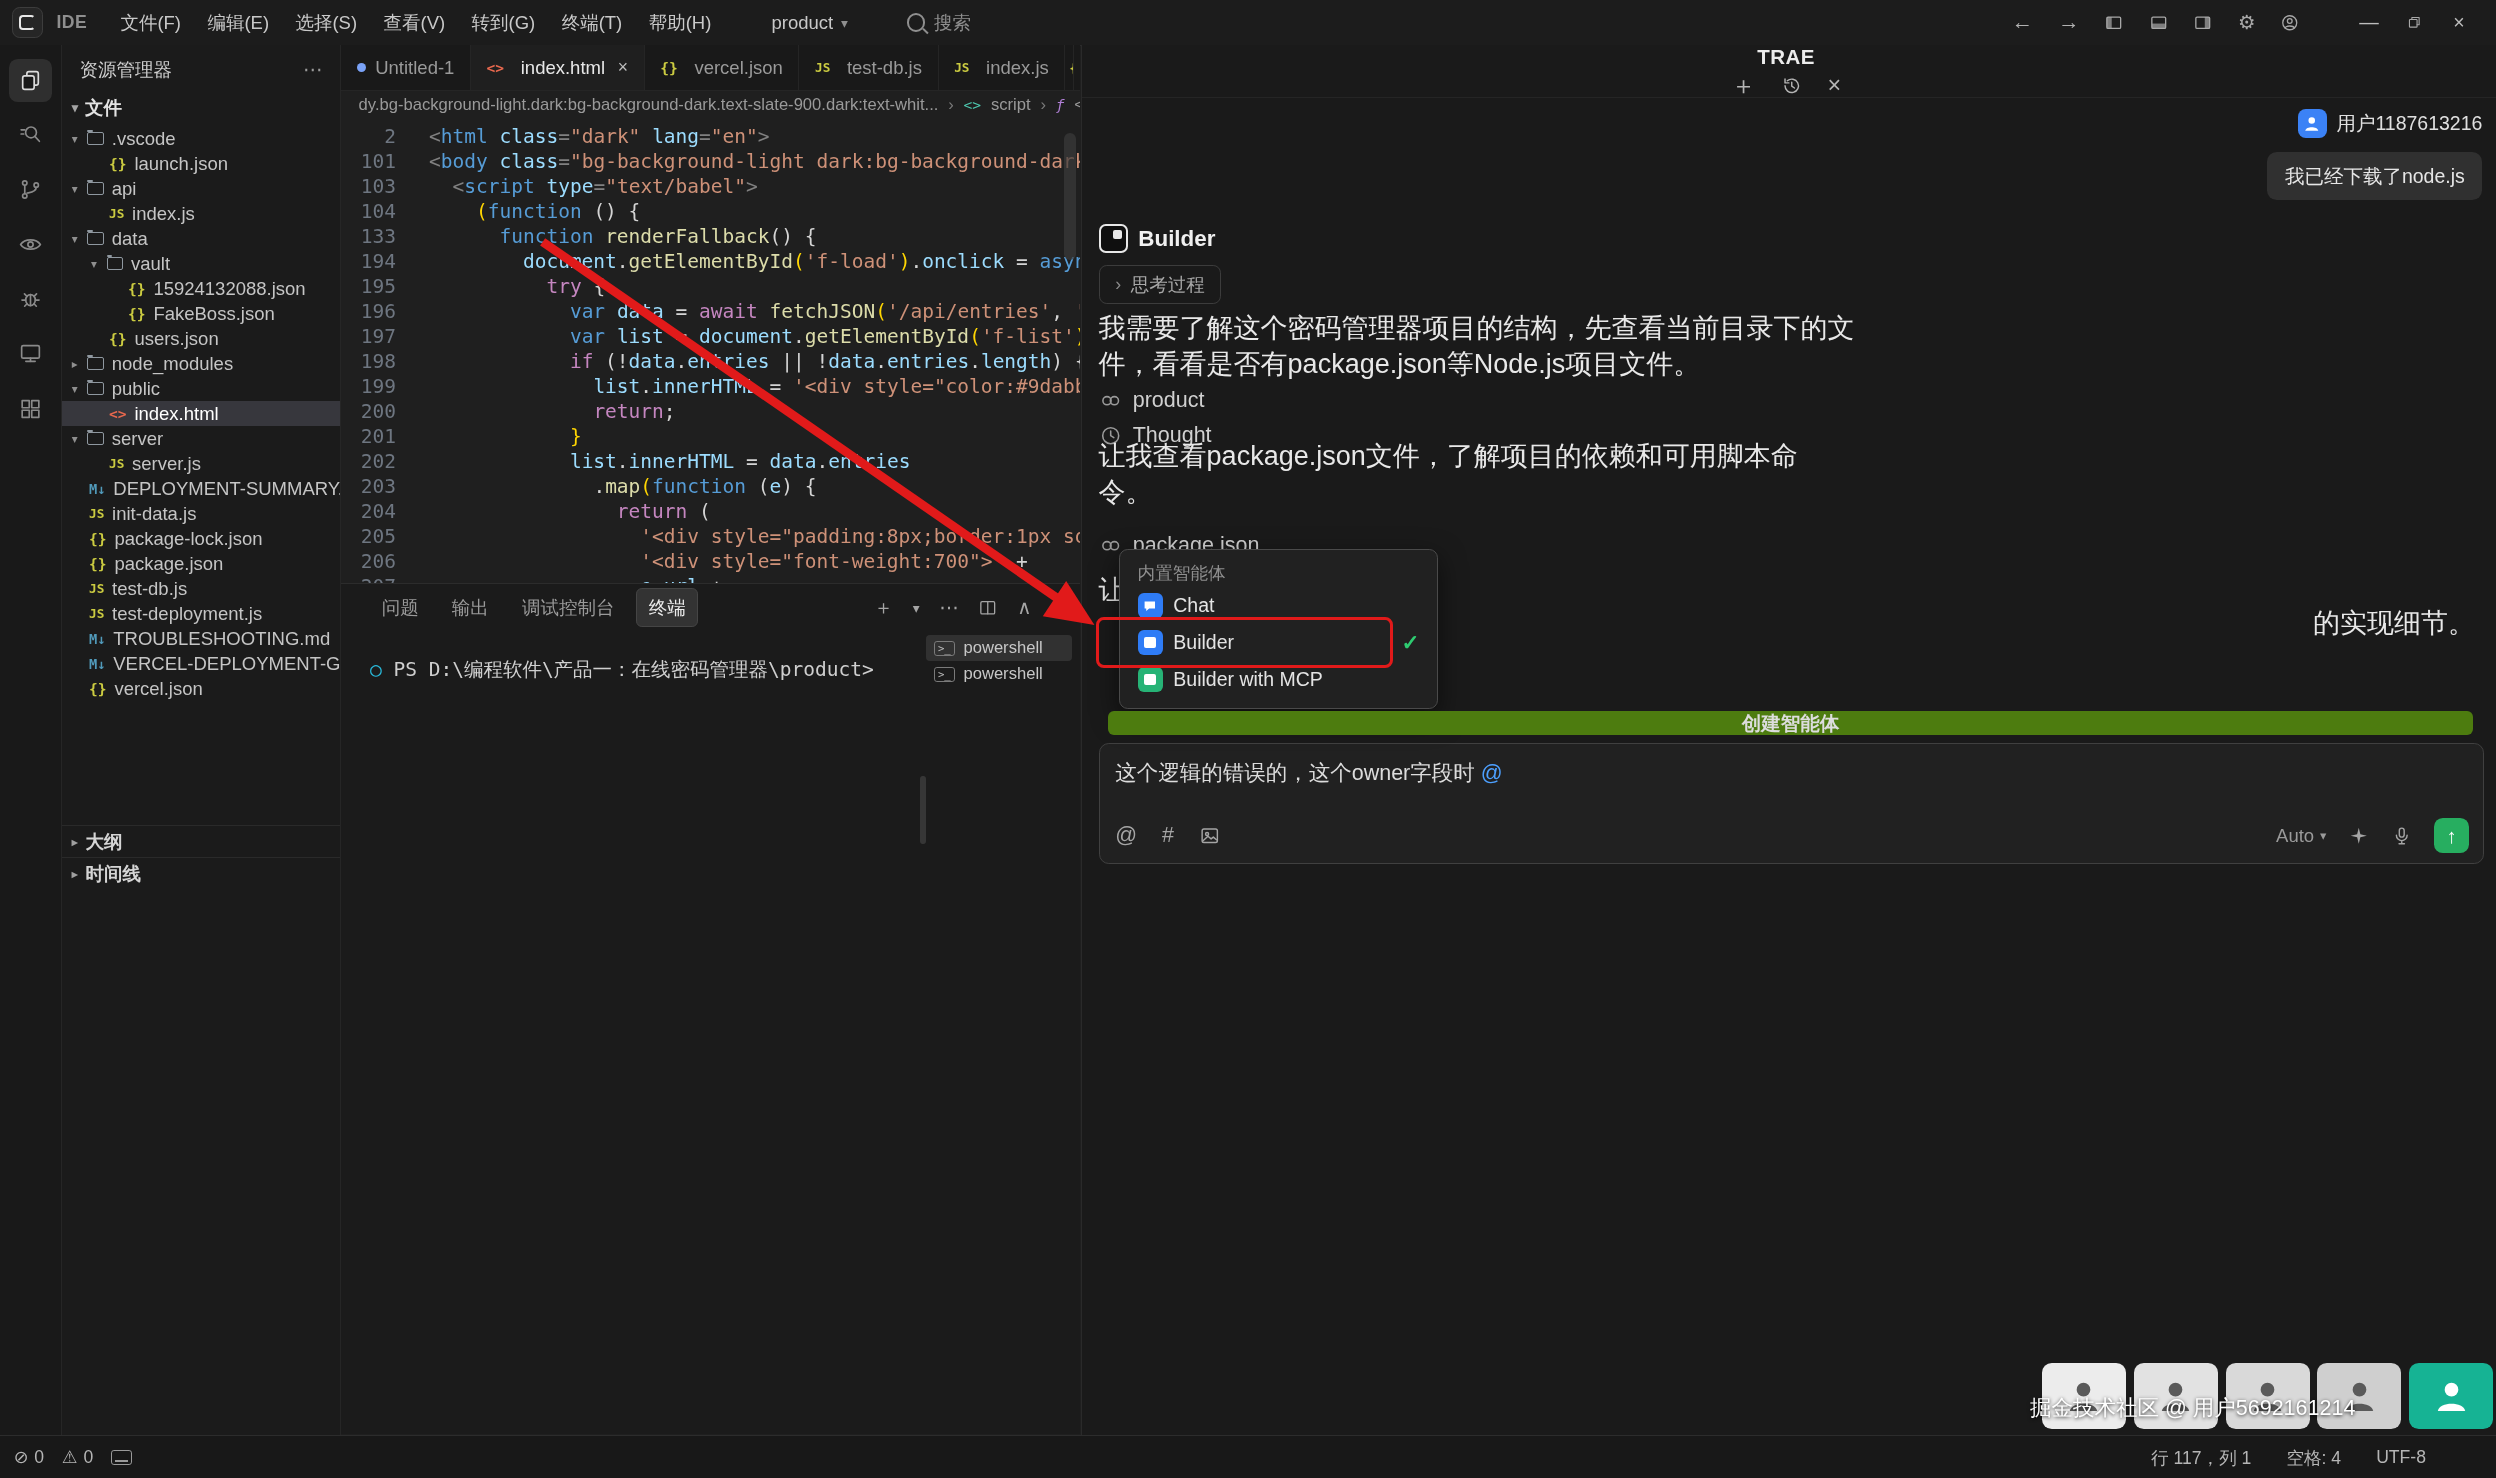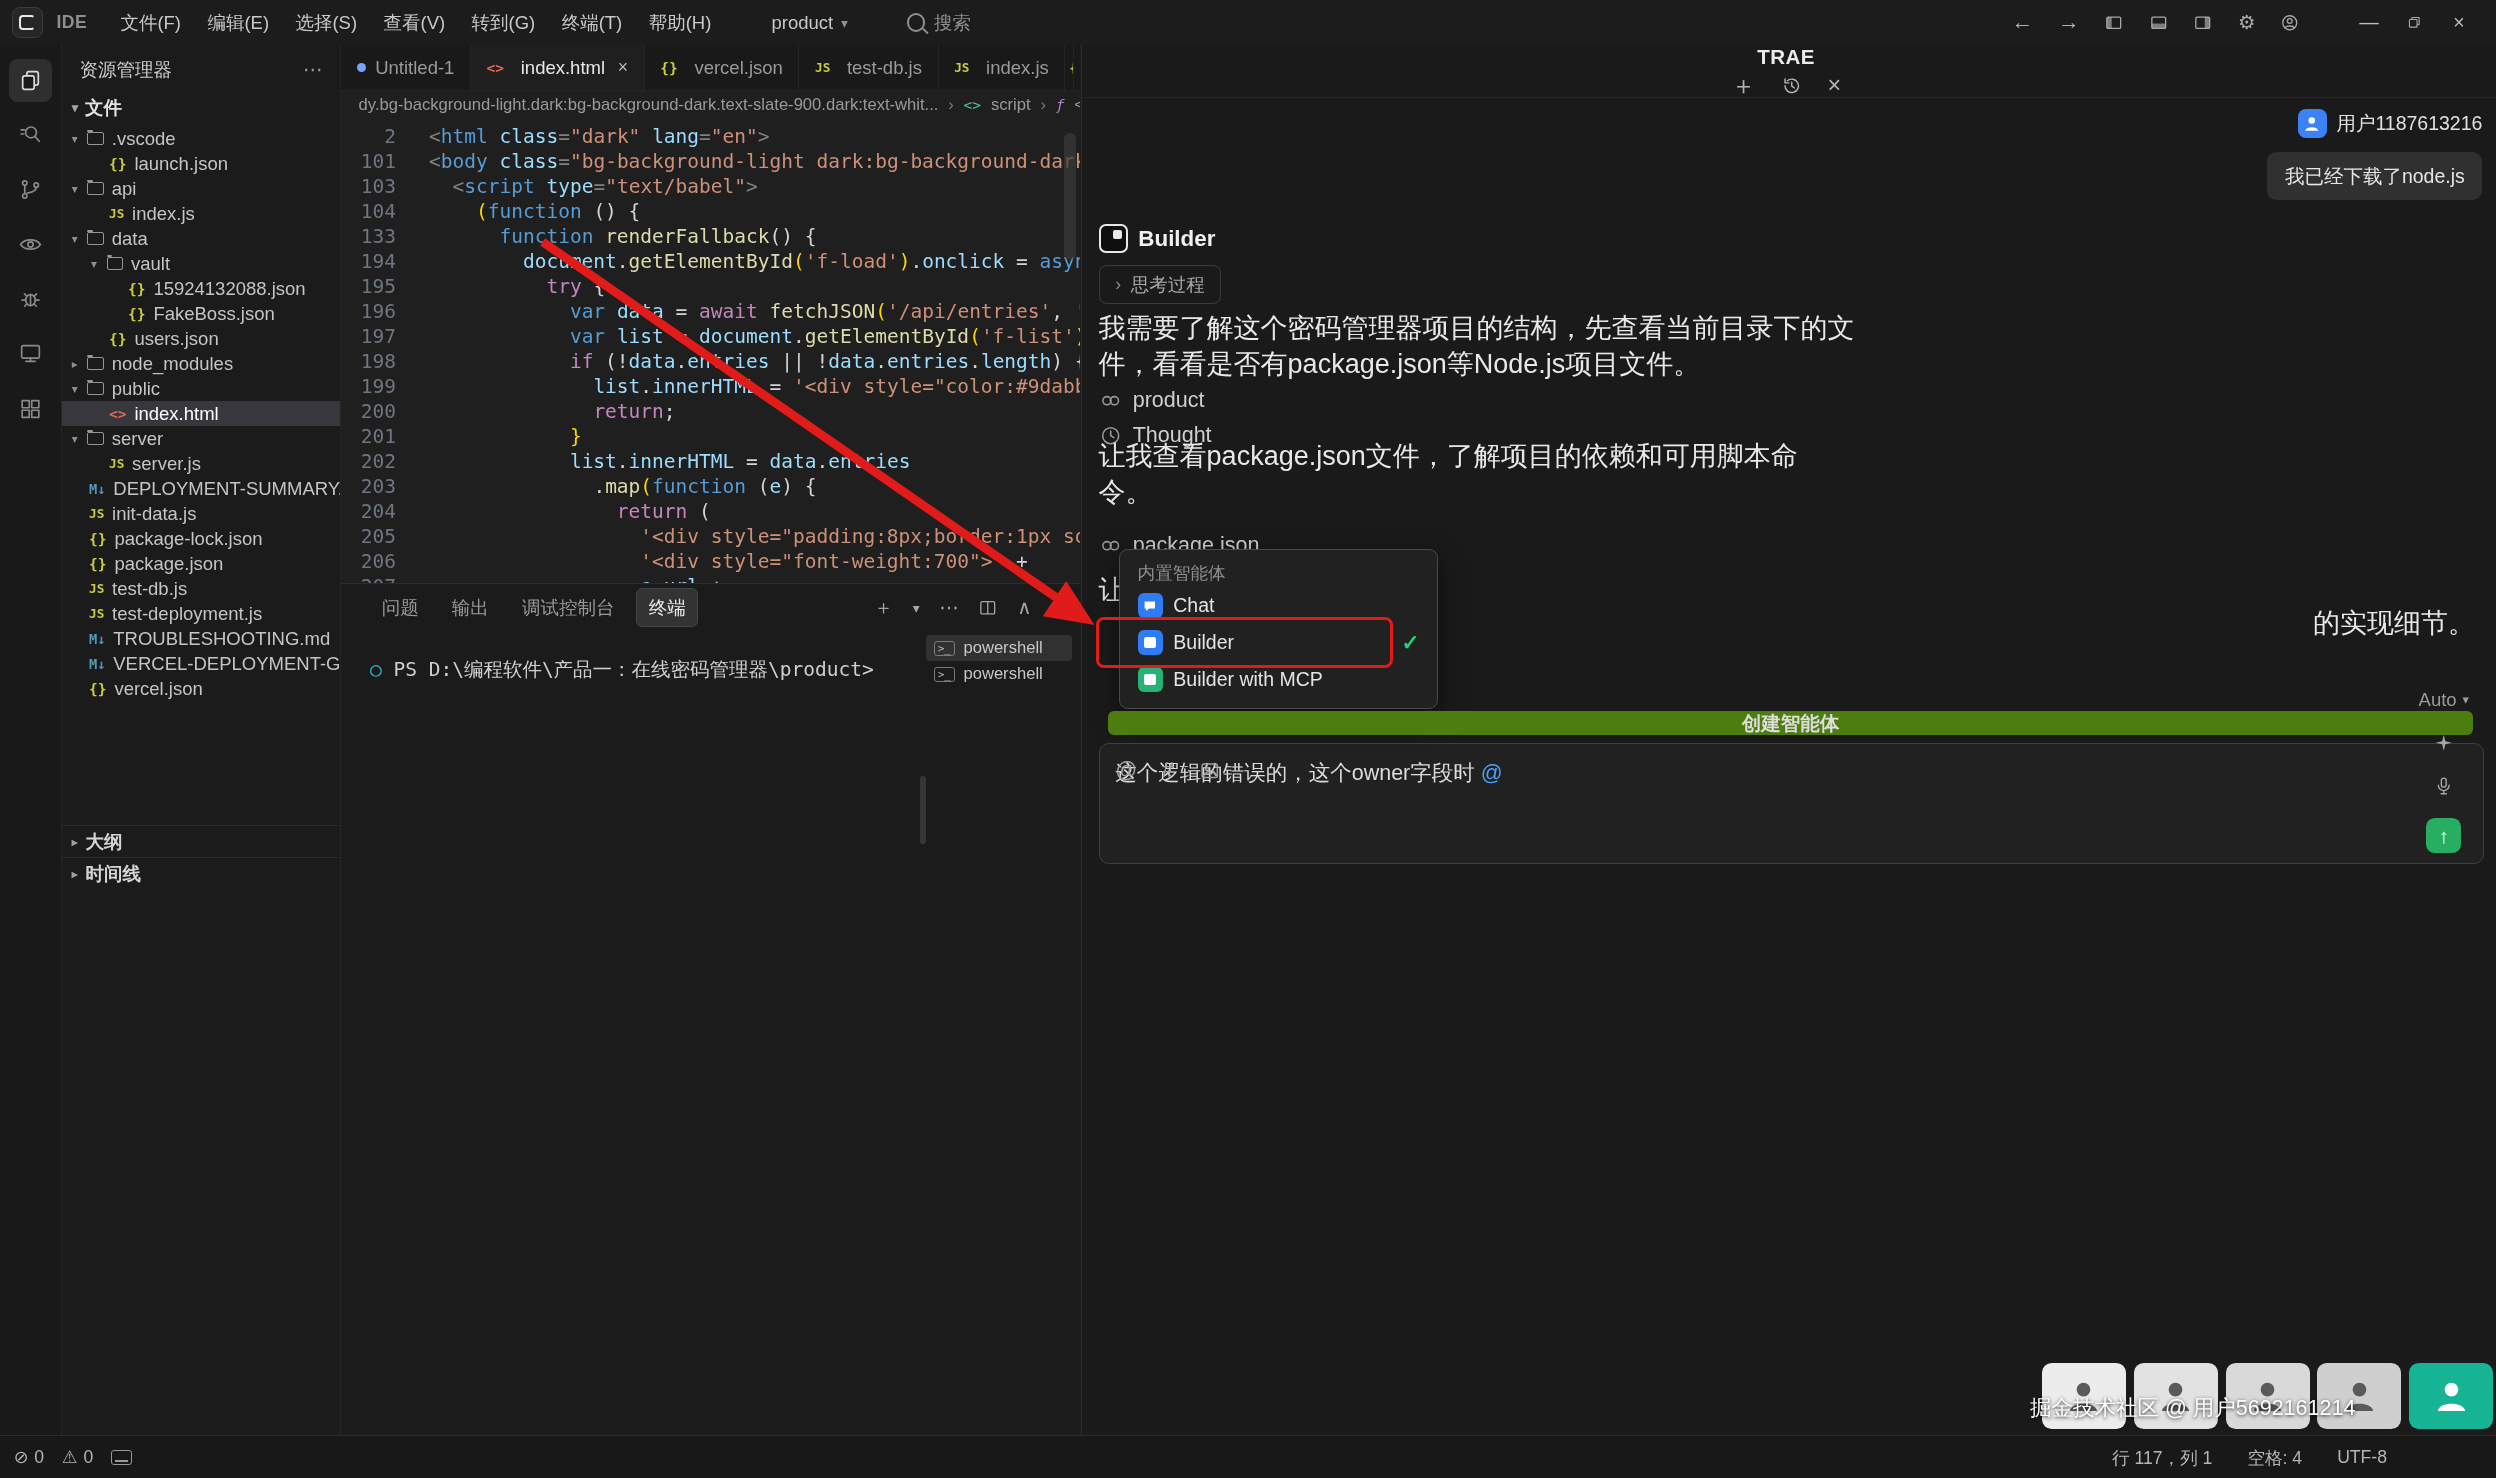--- a/index.html
+++ b/index.html
@@ -140,34 +140,34 @@
   .dd-check{margin-left:auto;color:#2ecc71;font-size:21.5px;font-weight:700;}
   .create-agent{position:absolute;left:26px;top:666px;width:1365px;height:24px;background:#4d7c0f;border-radius:5.9px;
                 display:flex;align-items:center;justify-content:center;font-size:19.5px;color:#dddddd;z-index:40;font-weight:bold;}
   .input-box{position:absolute;left:16.6px;top:698px;width:1385px;height:121px;border:1px solid #404040;border-radius:9.8px;
              background:#212121;box-sizing:border-box;}
   .input-text{padding:13.7px 15.6px;font-size:21.5px;color:#dcdcdc;}
   .mention{color:#4da0ff;}
   .input-toolbar{position:absolute;left:15.6px;right:13.7px;bottom:9.8px;display:flex;align-items:center;gap:25px;color:#a5a5a5;}
   .input-toolbar .glyph{font-size:21.5px;}
   .input-toolbar .ico{width:21.5px;height:21.5px;}
-  .it-right{margin-left:auto;display:flex;align-items:center;gap:21.5px;flex-direction:column;}
+  .it-right{margin-left:auto;display:flex;align-items:center;gap:21.5px;}
   .auto-chip{display:flex;align-items:center;gap:5.9px;font-size:18.5px;color:#9a9a9a;}
   .send-btn{width:35px;height:35px;border-radius:8.8px;background:#27ae60;color:#ffffff;display:flex;align-items:center;justify-content:center;
             font-size:20.5px;font-weight:700;}
 
   
   .statusbar{position:absolute;left:0;top:1435px;width:2497px;height:44px;background:#181818;border-top:1px solid #2c2c2c;
              display:flex;align-items:center;justify-content:space-between;font-size:17.6px;color:#b5b5b5;box-sizing:border-box;}
   .st-left{display:flex;align-items:center;gap:17.6px;padding-left:13.7px;}
   .st-item{display:flex;align-items:center;gap:5.9px;}
   .st-glyph{font-size:17.6px;}
   .kb{width:19.5px;height:12.7px;border:1.5px solid #9a9a9a;border-radius:2.9px;position:relative;}
   .kb::after{content:'';position:absolute;left:2.9px;right:2.9px;bottom:2px;height:2px;background:#9a9a9a;}
-  .st-right{display:flex;align-items:center;gap:35px;padding-right:110px;}
+  .st-right{display:flex;align-items:center;gap:35px;padding-right:71px;}
 
   
   .red-box{position:absolute;left:1096px;top:617px;width:291px;height:45px;border:3.9px solid #e11a1a;border-radius:7.8px;z-index:60;}
   .arrow-overlay{position:absolute;left:0;top:0;width:2497px;height:1478px;pointer-events:none;z-index:70;}
   .watermark{position:absolute;right:3.9px;top:1363px;display:flex;gap:7.8px;z-index:80;}
   .wm-tile{width:84px;height:66px;border-radius:9.8px;display:flex;align-items:center;justify-content:center;color:#5a5a5a;}
   .wm-tile .ico{width:41px;height:41px;}
   .wm-text{position:absolute;left:2030px;top:1393px;font-size:21.5px;color:#ffffff;z-index:81;
            text-shadow:0 1px 3.9px rgba(0,0,0,.85);white-space:nowrap;}
 </style>

